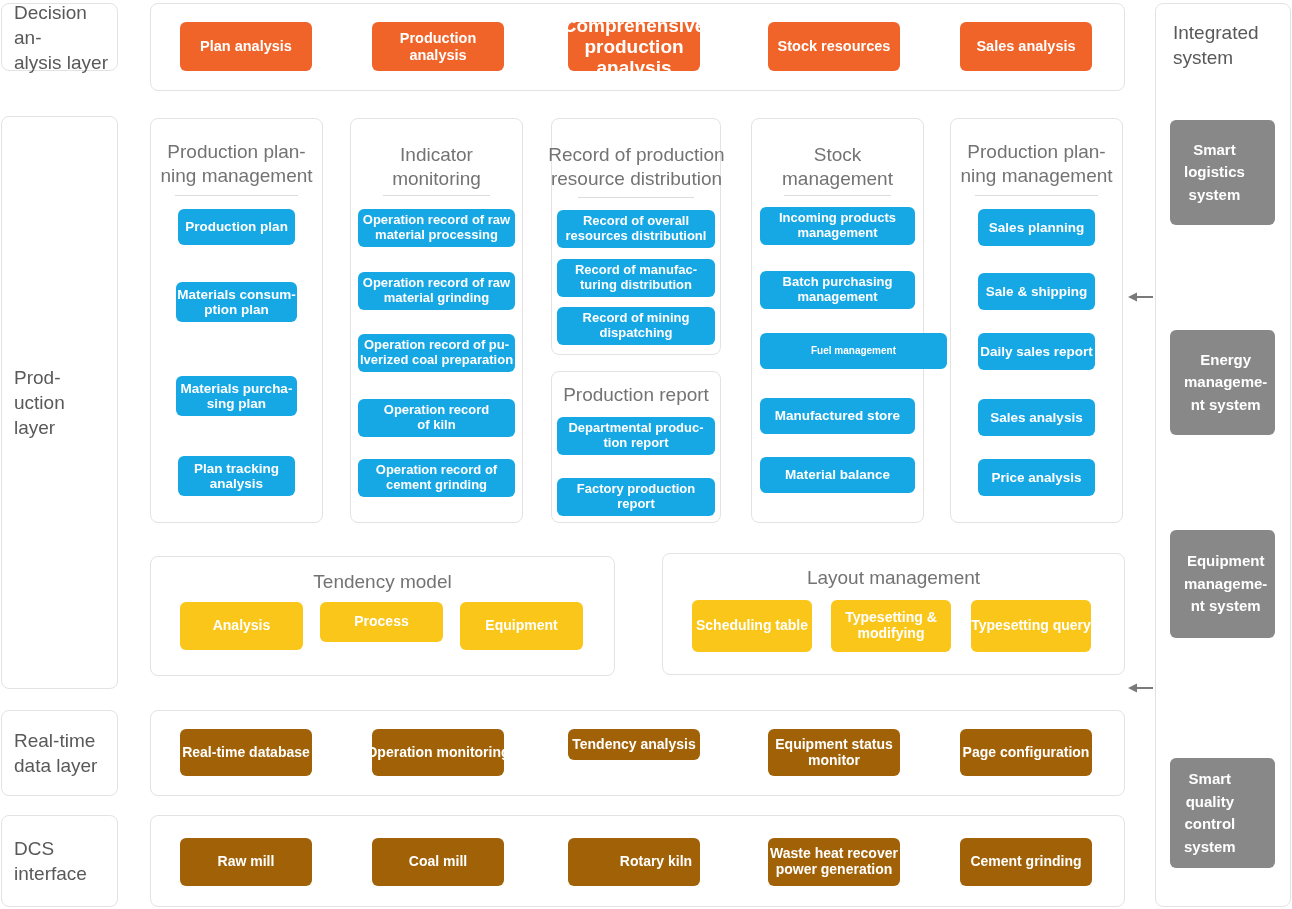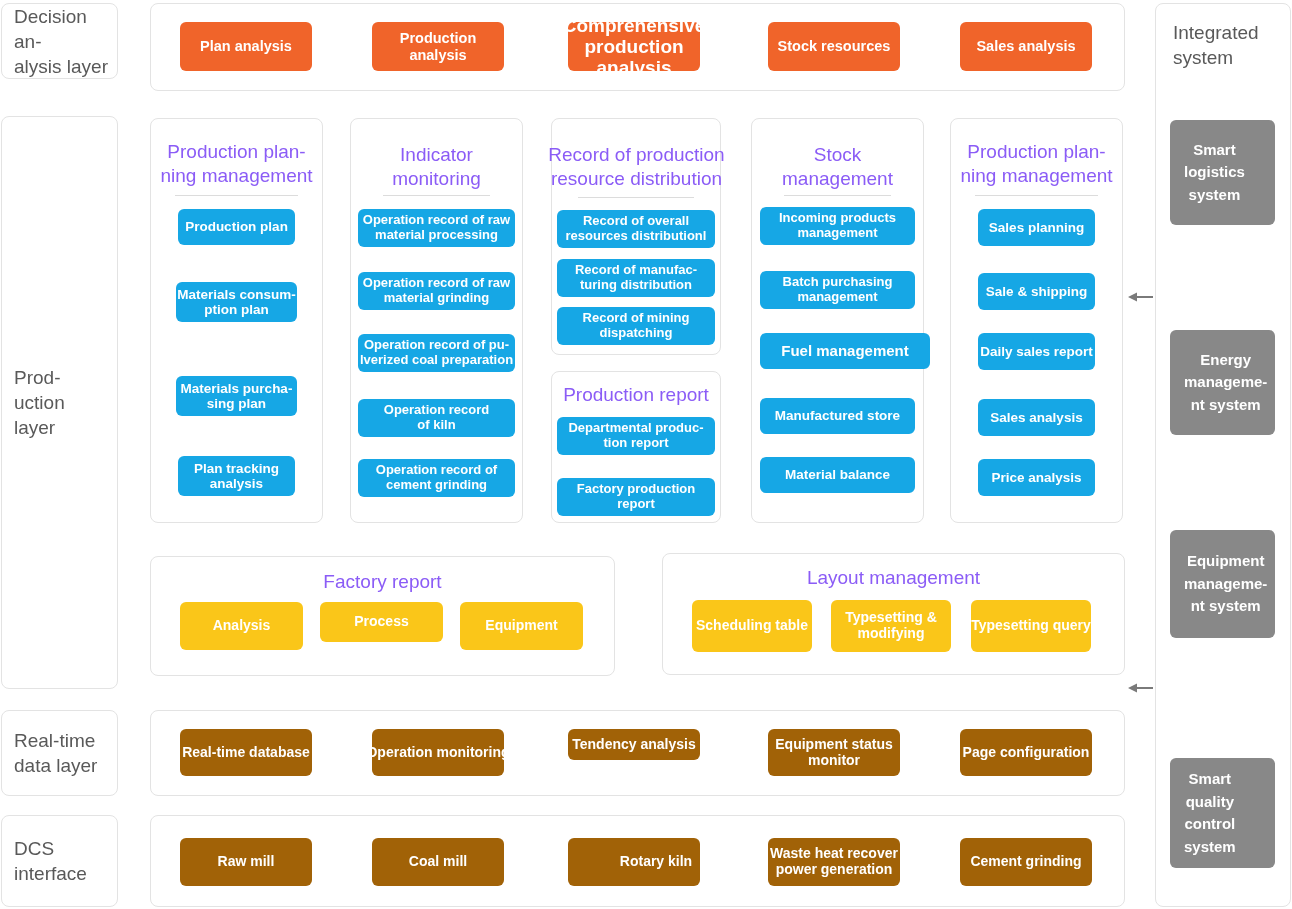--- a/index.html
+++ b/index.html
@@ -44,40 +44,40 @@
   .orange-light{background:#a16207;}
   .blue{background:#16A7E5;}
   .yellow{background:#FAC619;}
   .grey{background:#888888;}
 
   .sec-title{
     position:absolute;
     text-align:center;
     font-size:19px;
     line-height:24px;
-    color:#8b5cf6;
+    color:#737373;
   }
   .sec-underline{
     position:absolute;
     height:1px;
     background:#dcdcdc;
   }
   .arrow{
     position:absolute;
     width:26px;height:14px;
   }
   .side-title{
     position:absolute;
     font-size:19px;line-height:25px;color:#595959;
   }
 </style>
 </head>
 <body>
 
-<div class="card layer-label" style="left:1px;top:3px;width:117px;height:76px;">
+<div class="card layer-label" style="left:1px;top:3px;width:117px;height:68px;">
   <span style="font-size:19px;">Decision an-<br>alysis  layer</span>
 </div>
 
 <div class="card layer-label" style="left:1px;top:116px;width:117px;height:573px;">
   <span>Prod-<br>uction<br>layer</span>
 </div>
 
 <div class="card layer-label" style="left:1px;top:710px;width:117px;height:86px;">
   <span>Real-time<br>data layer</span>
 </div>
@@ -163,21 +163,21 @@
 
 <div class="card" style="left:751px;top:118px;width:173px;height:405px;"></div>
 <div class="sec-title" style="left:751px;top:143px;width:173px;">Stock<br>management</div>
 <div class="sec-underline" style="left:784px;top:195px;width:107px;"></div>
 <div class="pill blue wrap" style="left:760px;top:207px;width:155px;height:38px;font-size:13px;">
   <span>Incoming products<br>management</span>
 </div>
 <div class="pill blue wrap" style="left:760px;top:271px;width:155px;height:38px;font-size:13px;">
   <span>Batch purchasing<br>management</span>
 </div>
-<div class="pill blue wrap" style="left:760px;top:333px;width:170px;height:36px;font-size:15px;">
+<div class="pill blue wrap" style="left:760px;top:333px;width:187px;height:36px;font-size:10px;">
   <span>Fuel management</span>
 </div>
 <div class="pill blue wrap" style="left:760px;top:398px;width:155px;height:36px;font-size:13.5px;">
   <span>Manufactured store</span>
 </div>
 <div class="pill blue wrap" style="left:760px;top:457px;width:155px;height:36px;font-size:13.5px;">
   <span>Material balance</span>
 </div>
 
 <div class="card" style="left:950px;top:118px;width:173px;height:405px;"></div>
@@ -193,21 +193,21 @@
   <span>Daily sales report</span>
 </div>
 <div class="pill blue wrap" style="left:978px;top:399px;width:117px;height:37px;font-size:13.5px;">
   <span>Sales analysis</span>
 </div>
 <div class="pill blue wrap" style="left:978px;top:459px;width:117px;height:37px;font-size:13.5px;">
   <span>Price analysis</span>
 </div>
 
 <div class="card" style="left:150px;top:556px;width:465px;height:120px;"></div>
-<div class="sec-title" style="left:150px;top:570px;width:465px;">Factory report</div>
+<div class="sec-title" style="left:150px;top:570px;width:465px;">Tendency model</div>
 <div class="pill yellow" style="left:180px;top:602px;width:123px;height:48px;font-size:14px;">
   <span>Analysis</span>
 </div>
 <div class="pill yellow" style="left:320px;top:602px;width:123px;height:40px;font-size:14px;">
   <span>Process</span>
 </div>
 <div class="pill yellow" style="left:460px;top:602px;width:123px;height:48px;font-size:14px;">
   <span>Equipment</span>
 </div>
 

